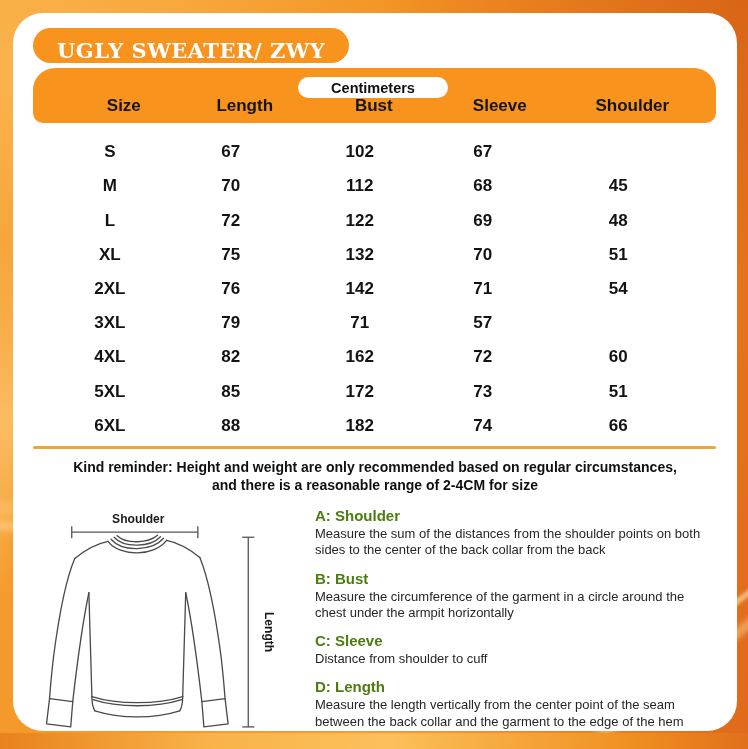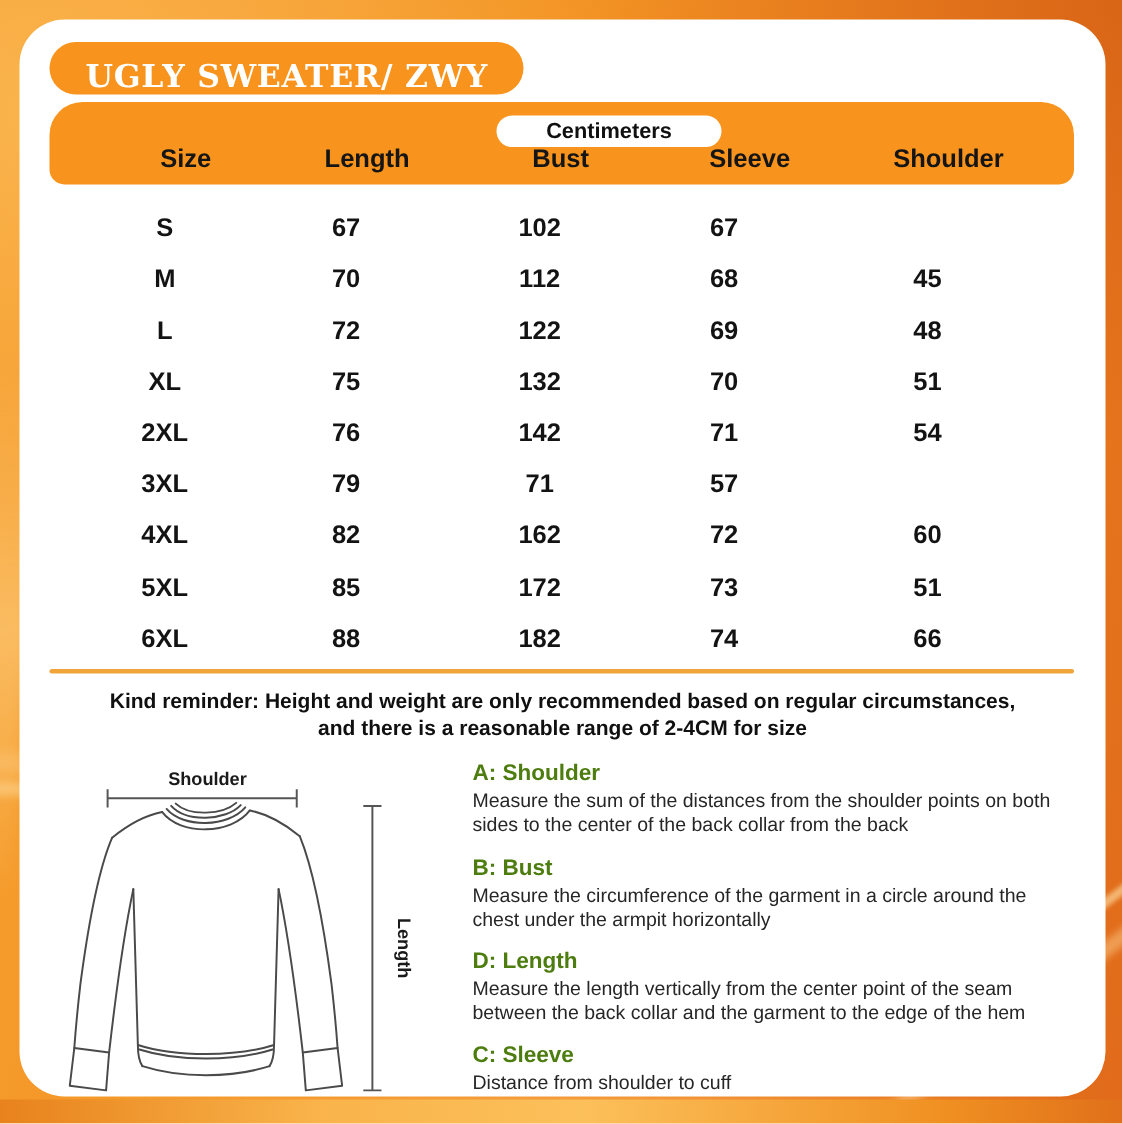--- a/index.html
+++ b/index.html
@@ -44,21 +44,21 @@
   }
 
   .band {
     position:absolute; left:20px; top:55px; width:683px; height:55px;
     background:#F8941D; border-radius:22px 22px 10px 10px;
   }
   .cm-pill {
     position:absolute; left:265px; top:9px; width:150px; height:21px;
     background:#ffffff; border-radius:11px;
     display:flex; align-items:center; justify-content:center;
-    font-size:14.5px; font-weight:bold; color:#101010;margin-left:33px;
+    font-size:14.5px; font-weight:bold; color:#101010;
   }
   .cols { display:grid; grid-template-columns:22.5% 12.9% 24.9% 11.1% 28.6%; width:100%; }
   .head-row { position:absolute; bottom:7px; left:0; }
   .head-row span { text-align:center; font-size:17px; font-weight:bold; color:#151515;padding-left:28px; }
 
   .rows {
     position:absolute; left:20px; top:122px; width:683px; height:308px;
     display:grid; grid-template-rows:repeat(9, 1fr);
   }
   .trow { align-items:center; }
@@ -225,23 +225,23 @@
     <div class="instructions">
       <div class="instr-item">
         <h3>A: Shoulder</h3>
         <p>Measure the sum of the distances from the shoulder points on both sides to the center of the back collar from the back</p>
       </div>
       <div class="instr-item">
         <h3>B: Bust</h3>
         <p>Measure the circumference of the garment in a circle around the chest under the armpit horizontally</p>
       </div>
       <div class="instr-item">
+        <h3>C: Sleeve</h3>
+        <p>Distance from shoulder to cuff</p>
+      </div>
+      <div class="instr-item">
         <h3>D: Length</h3>
         <p>Measure the length vertically from the center point of the seam between the back collar and the garment to the edge of the hem</p>
       </div>
-      <div class="instr-item">
-        <h3>C: Sleeve</h3>
-        <p>Distance from shoulder to cuff</p>
-      </div>
     </div>
 
   </div>
 </div>
 
 </body></html>

